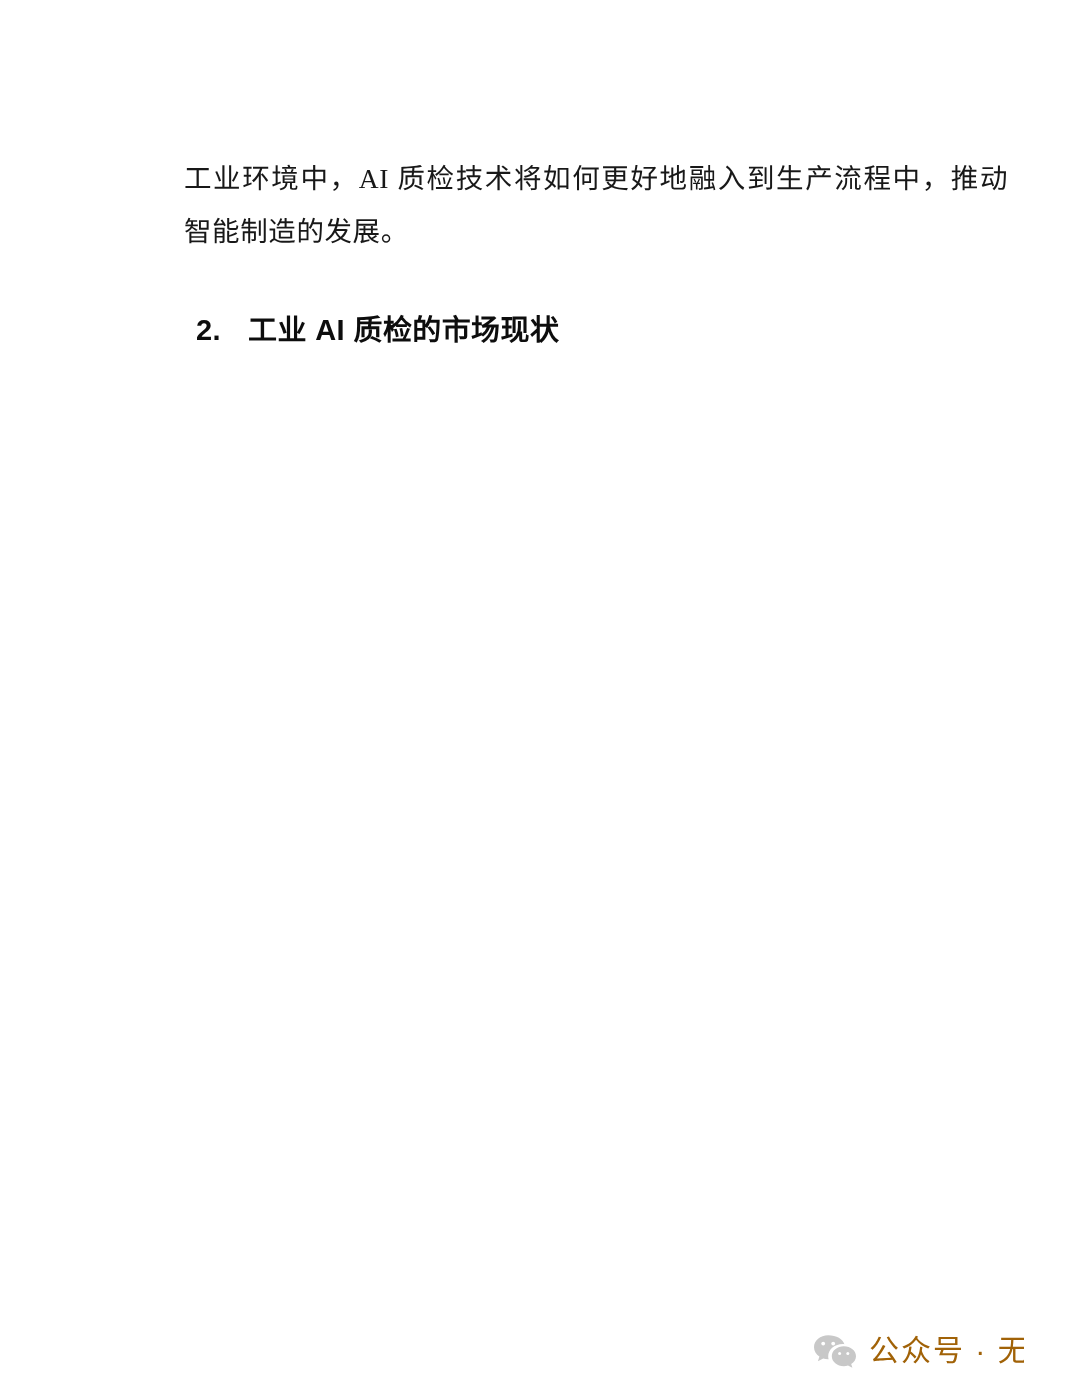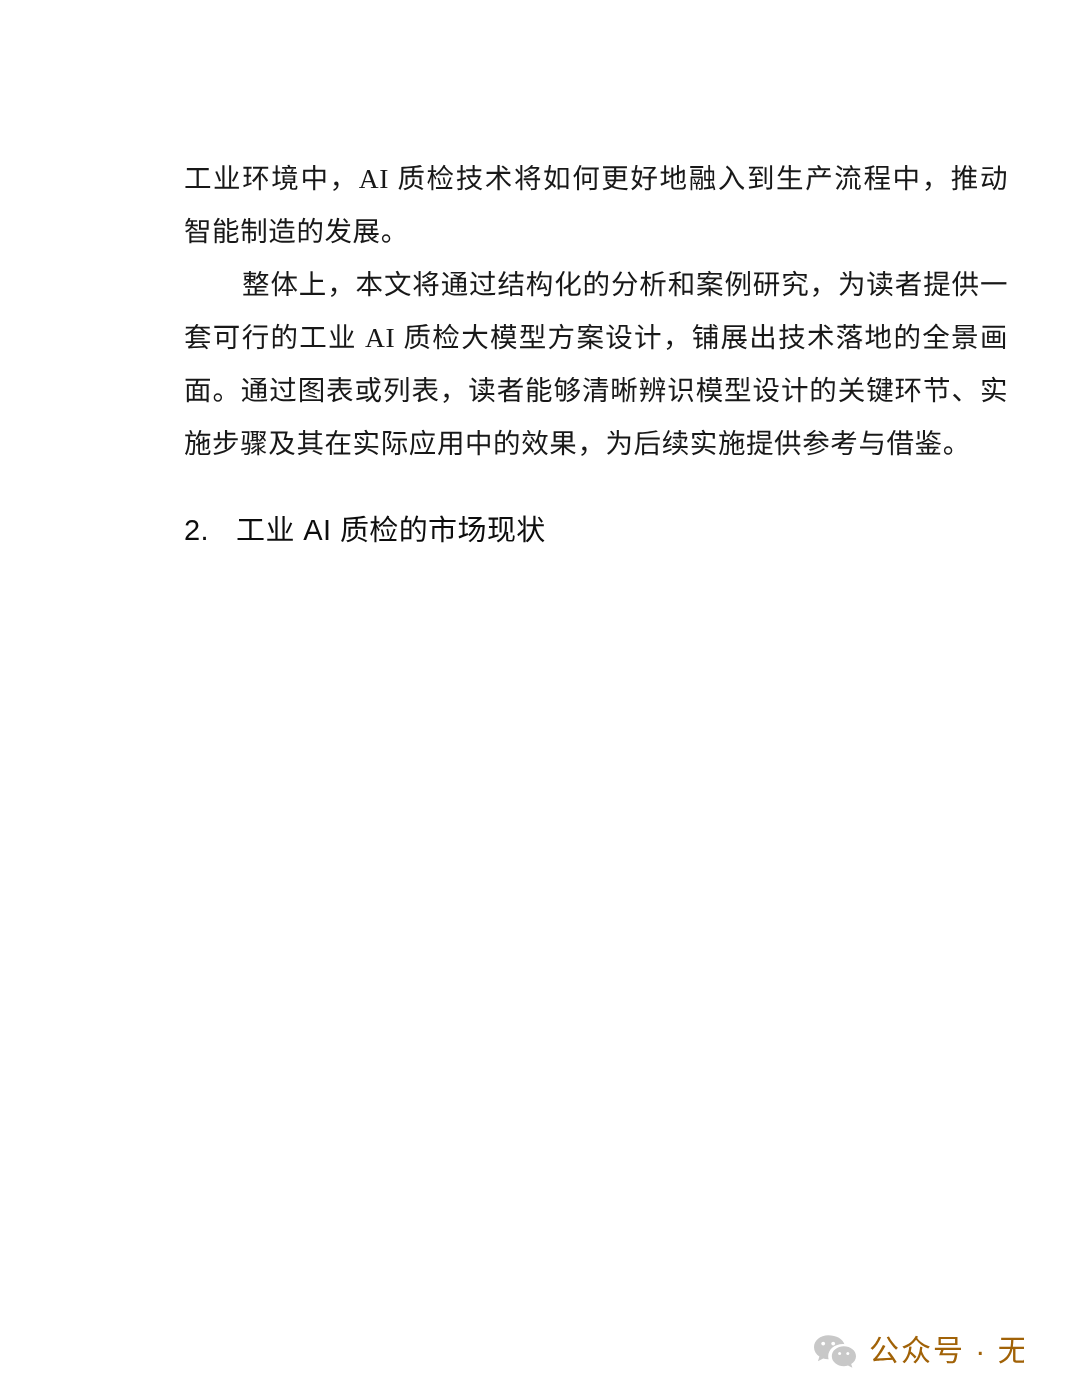--- a/index.html
+++ b/index.html
@@ -51,25 +51,25 @@
     height: 38px;
   }
 
   .gap-after-heading {
     height: 34px;
   }
 
   .heading {
     font-family: "Liberation Sans", "DejaVu Sans", sans-serif;
     font-size: 29px;
-    font-weight: normal;
+    font-weight: bold;
     color: #0d0d0d;
     letter-spacing: 0.4px;
     line-height: 44px;
-    margin: 0;
+    margin: 12px;
     white-space: nowrap;
   }
 
   .heading .num {
     display: inline-block;
     min-width: 52px;
   }
 
   
   .watermark {
@@ -100,21 +100,20 @@
 </style>
 </head>
 <body>
 
 <div class="page">
 
   <div class="content">
 
     <p class="para">工业环境中，AI 质检技术将如何更好地融入到生产流程中，推动智能制造的发展。</p>
 
-    <p class="para indent">整体上，本文将通过结构化的分析和案例研究，为读者提供一套可行的工业 AI 质检大模型方案设计，铺展出技术落地的全景画面。通过图表或列表，读者能够清晰辨识模型设计的关键环节、实施步骤及其在实际应用中的效果，为后续实施提供参考与借鉴。</p>
 
     <div class="gap-before-heading"></div>
 
     <h2 class="heading"><span class="num">2.</span><span>工业 AI 质检的市场现状</span></h2>
 
     <div class="gap-after-heading"></div>
 
 
 
   </div>

